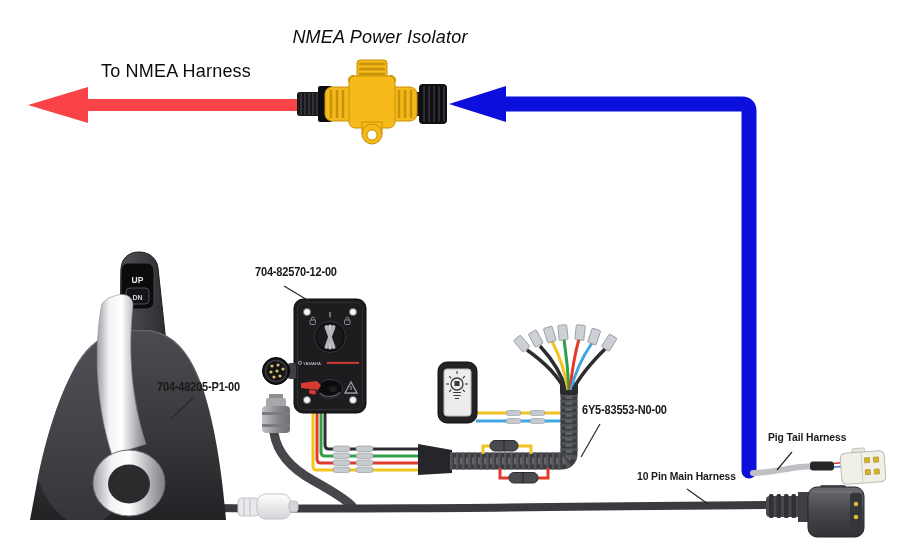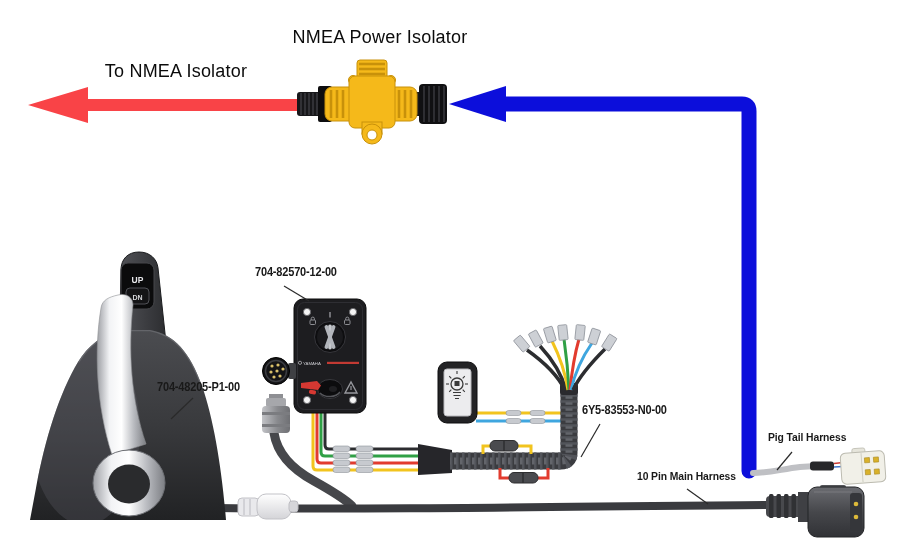--- a/index.html
+++ b/index.html
@@ -323,22 +323,22 @@
 
   <g stroke="#2a2a2a" stroke-width="1.2">
     <line x1="284" y1="286" x2="309" y2="301"></line>
     <line x1="193" y1="398" x2="171" y2="419"></line>
     <line x1="600" y1="424" x2="581" y2="457"></line>
     <line x1="792" y1="452" x2="777" y2="470"></line>
     <line x1="687" y1="489" x2="708" y2="504"></line>
   </g>
 </svg>
 
-<div class="lbl big" style="left:250px; top:27px; width:260px;">NMEA Power Isolator</div>
-<div class="lbl big" style="left:56px; top:61px; width:240px;">To NMEA Isolator</div>
+<div class="lbl big" style="left:250px; top:27px; width:260px;font-style:italic;">NMEA Power Isolator</div>
+<div class="lbl big" style="left:56px; top:61px; width:240px;">To NMEA Harness</div>
 
 <div class="lbl part" style="left:255px; top:265px;">704-82570-12-00</div>
 <div class="lbl part" style="left:157px; top:380px;">704-48205-P1-00</div>
 <div class="lbl part" style="left:582px; top:403px;">6Y5-83553-N0-00</div>
 
 <div class="lbl small" style="left:768px; top:431px;">Pig Tail Harness</div>
 <div class="lbl small" style="left:637px; top:470px;">10 Pin Main Harness</div>
 
 </div>
 

